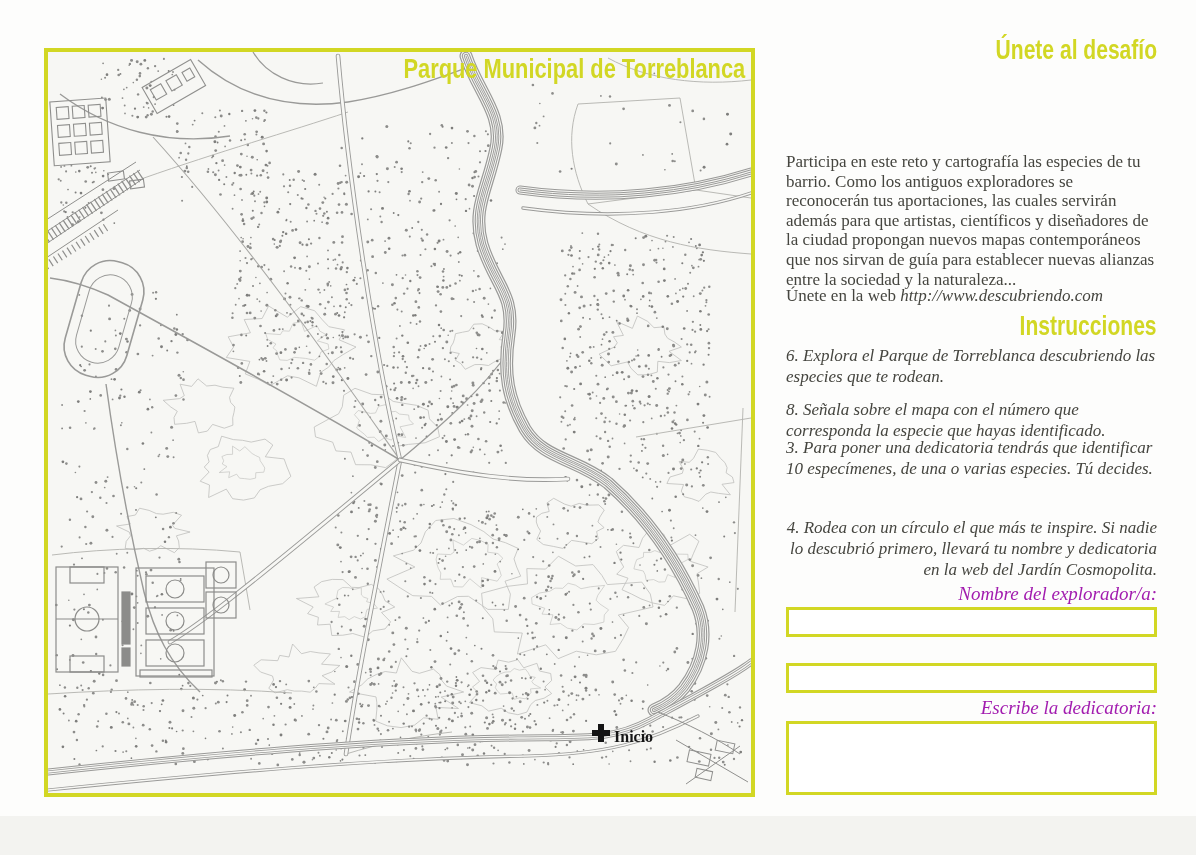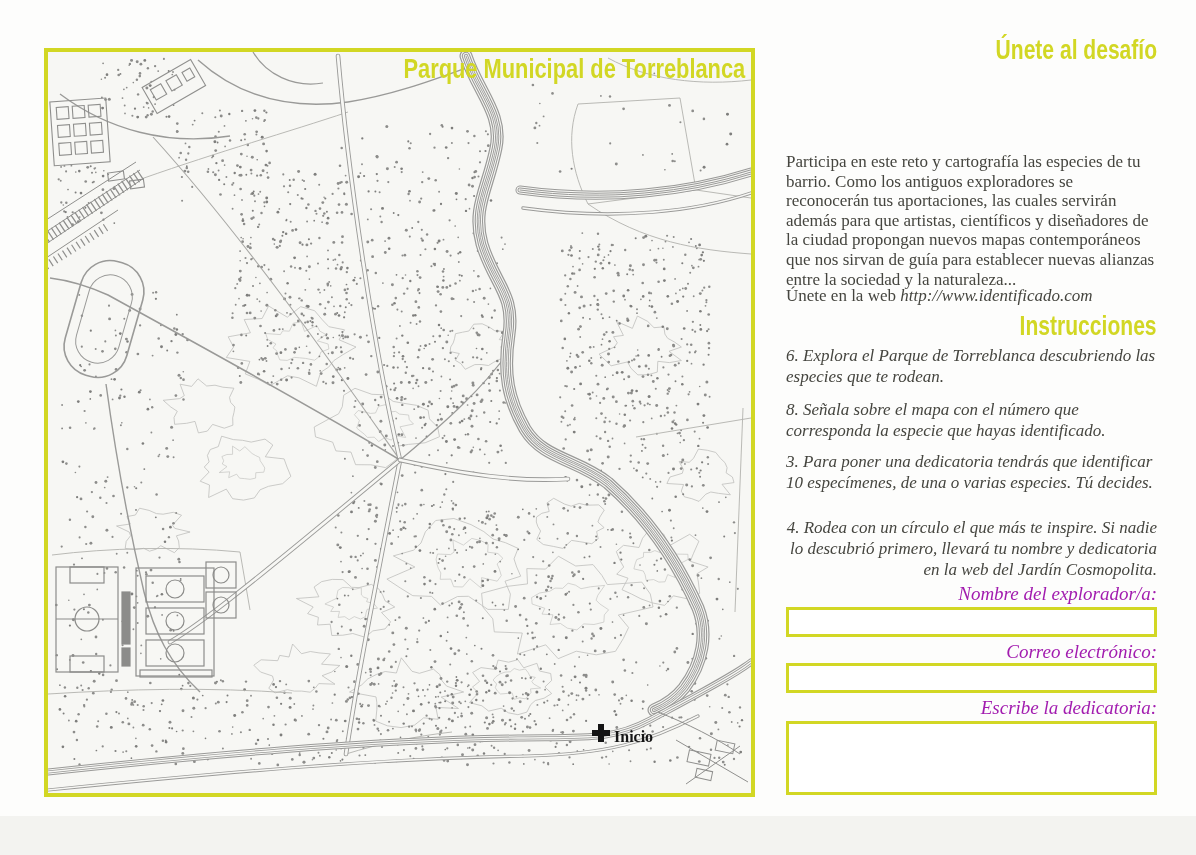--- a/index.html
+++ b/index.html
@@ -2793,32 +2793,31 @@
 
   <div class="map-title">Parque Municipal de Torreblanca</div>
 </div>
 
 <div class="right-col">
 
   <div class="h-yellow" style="top:36px;">Únete al desafío</div>
 
   <p class="body-p" style="top:152px;">Participa en este reto y cartografía las especies de tu barrio. Como los antiguos exploradores se reconocerán tus aportaciones, las cuales servirán además para que artistas, científicos y diseñadores de la ciudad propongan nuevos mapas contemporáneos que nos sirvan de guía para establecer nuevas alianzas entre la sociedad y la naturaleza...</p>
 
-  <p class="join-line" style="top:286px;"><span>Únete en la web </span><span class="italic">http://www.identificado.com</span></p>
+  <p class="join-line" style="top:286px;"><span>Únete en la web </span><span class="italic">http://www.descubriendo.com</span></p>
 
   <div class="h-yellow" style="top:312px;">Instrucciones</div>
 
   <p class="inst-p" style="top:345px;">6. Explora el Parque de Torreblanca descubriendo las especies que te rodean.</p>
   <p class="inst-p" style="top:399px;">8. Señala sobre el mapa con el número que corresponda la especie que hayas identificado.</p>
-  <p class="inst-p" style="top:451px;">3. Para poner una dedicatoria tendrás que identificar 10 especímenes, de una o varias especies. Tú decides.</p>
+  <p class="inst-p" style="top:437px;">3. Para poner una dedicatoria tendrás que identificar 10 especímenes, de una o varias especies. Tú decides.</p>
   <p class="inst-p" style="top:517px;text-align:right;">4. Rodea con un círculo el que más te inspire. Si nadie lo descubrió primero, llevará tu nombre y dedicatoria en la web del Jardín Cosmopolita.</p>
 
   <div class="field-label" style="top:584px;">Nombre del explorador/a:</div>
   <input class="field-input" style="top: 607px;" type="text" value="">
 
-  <div class="field-label" style="top:642px;">Correo electrónico:</div>
   <input class="field-input" style="top: 663px;" type="text" value="">
 
   <div class="field-label" style="top:698px;">Escribe la dedicatoria:</div>
   <textarea class="field-textarea" style="top: 721px;"></textarea>
 </div>
 
 <div class="page-edge"></div>
 
 </body></html>

